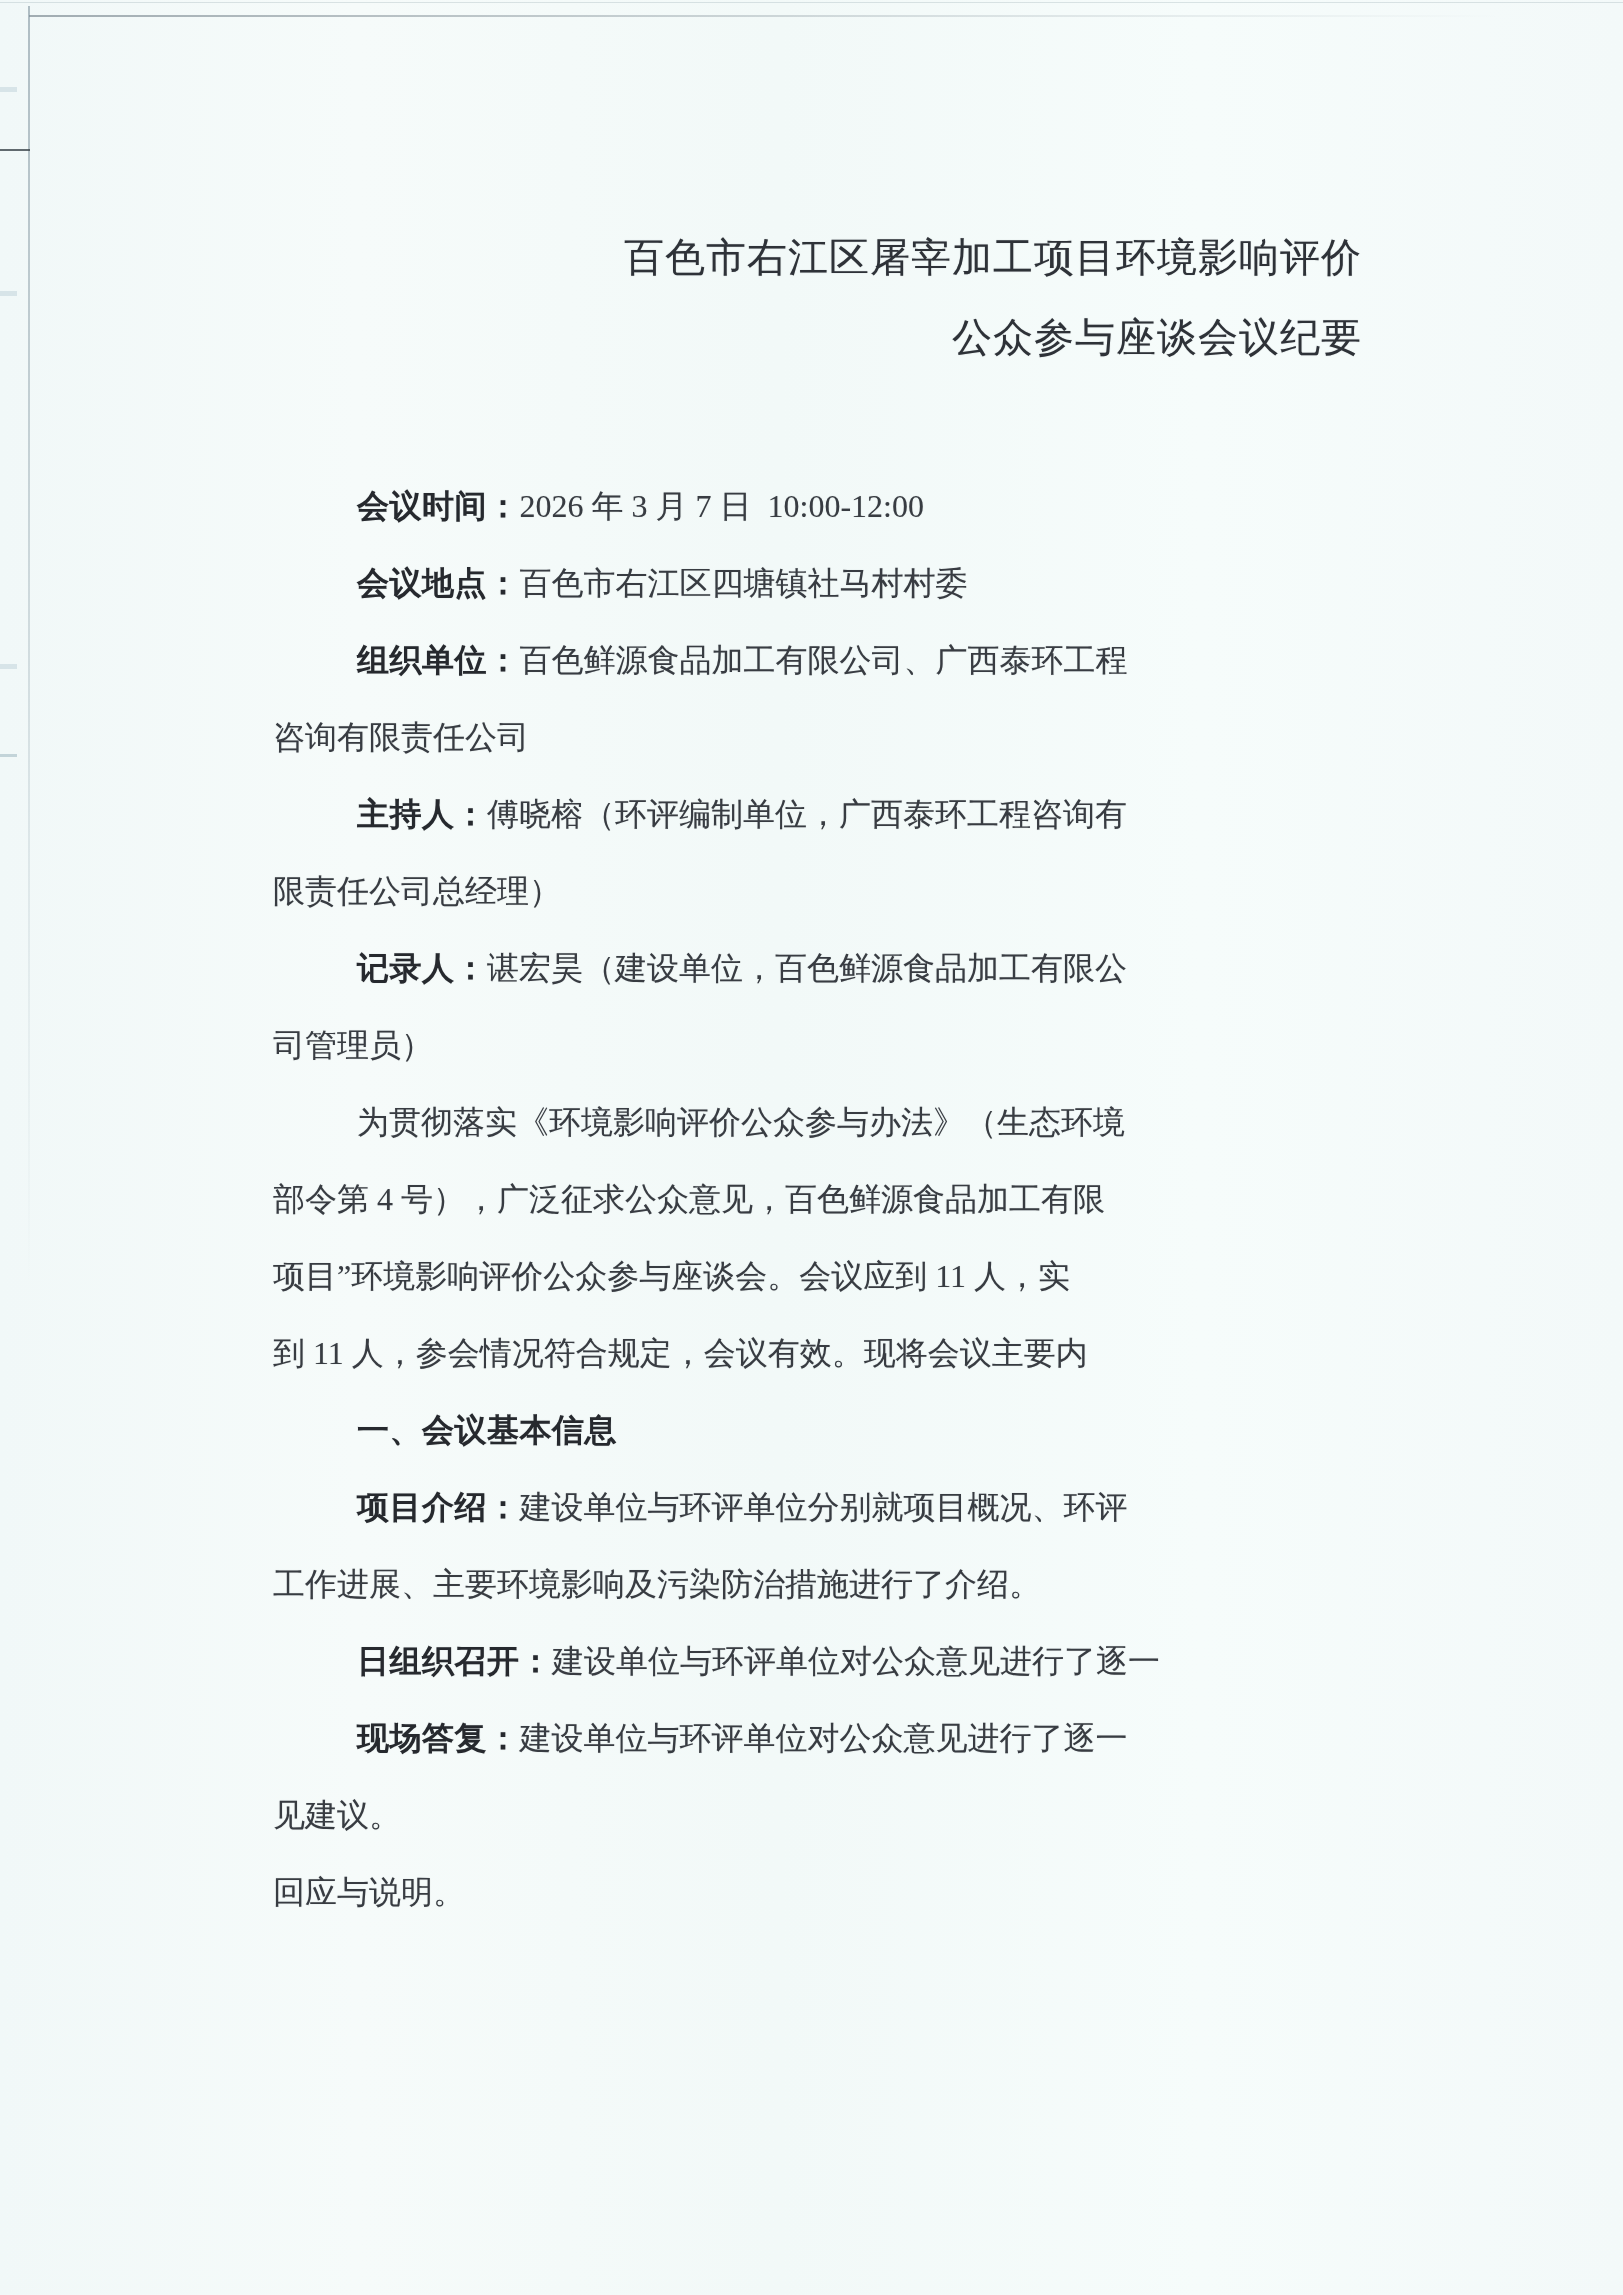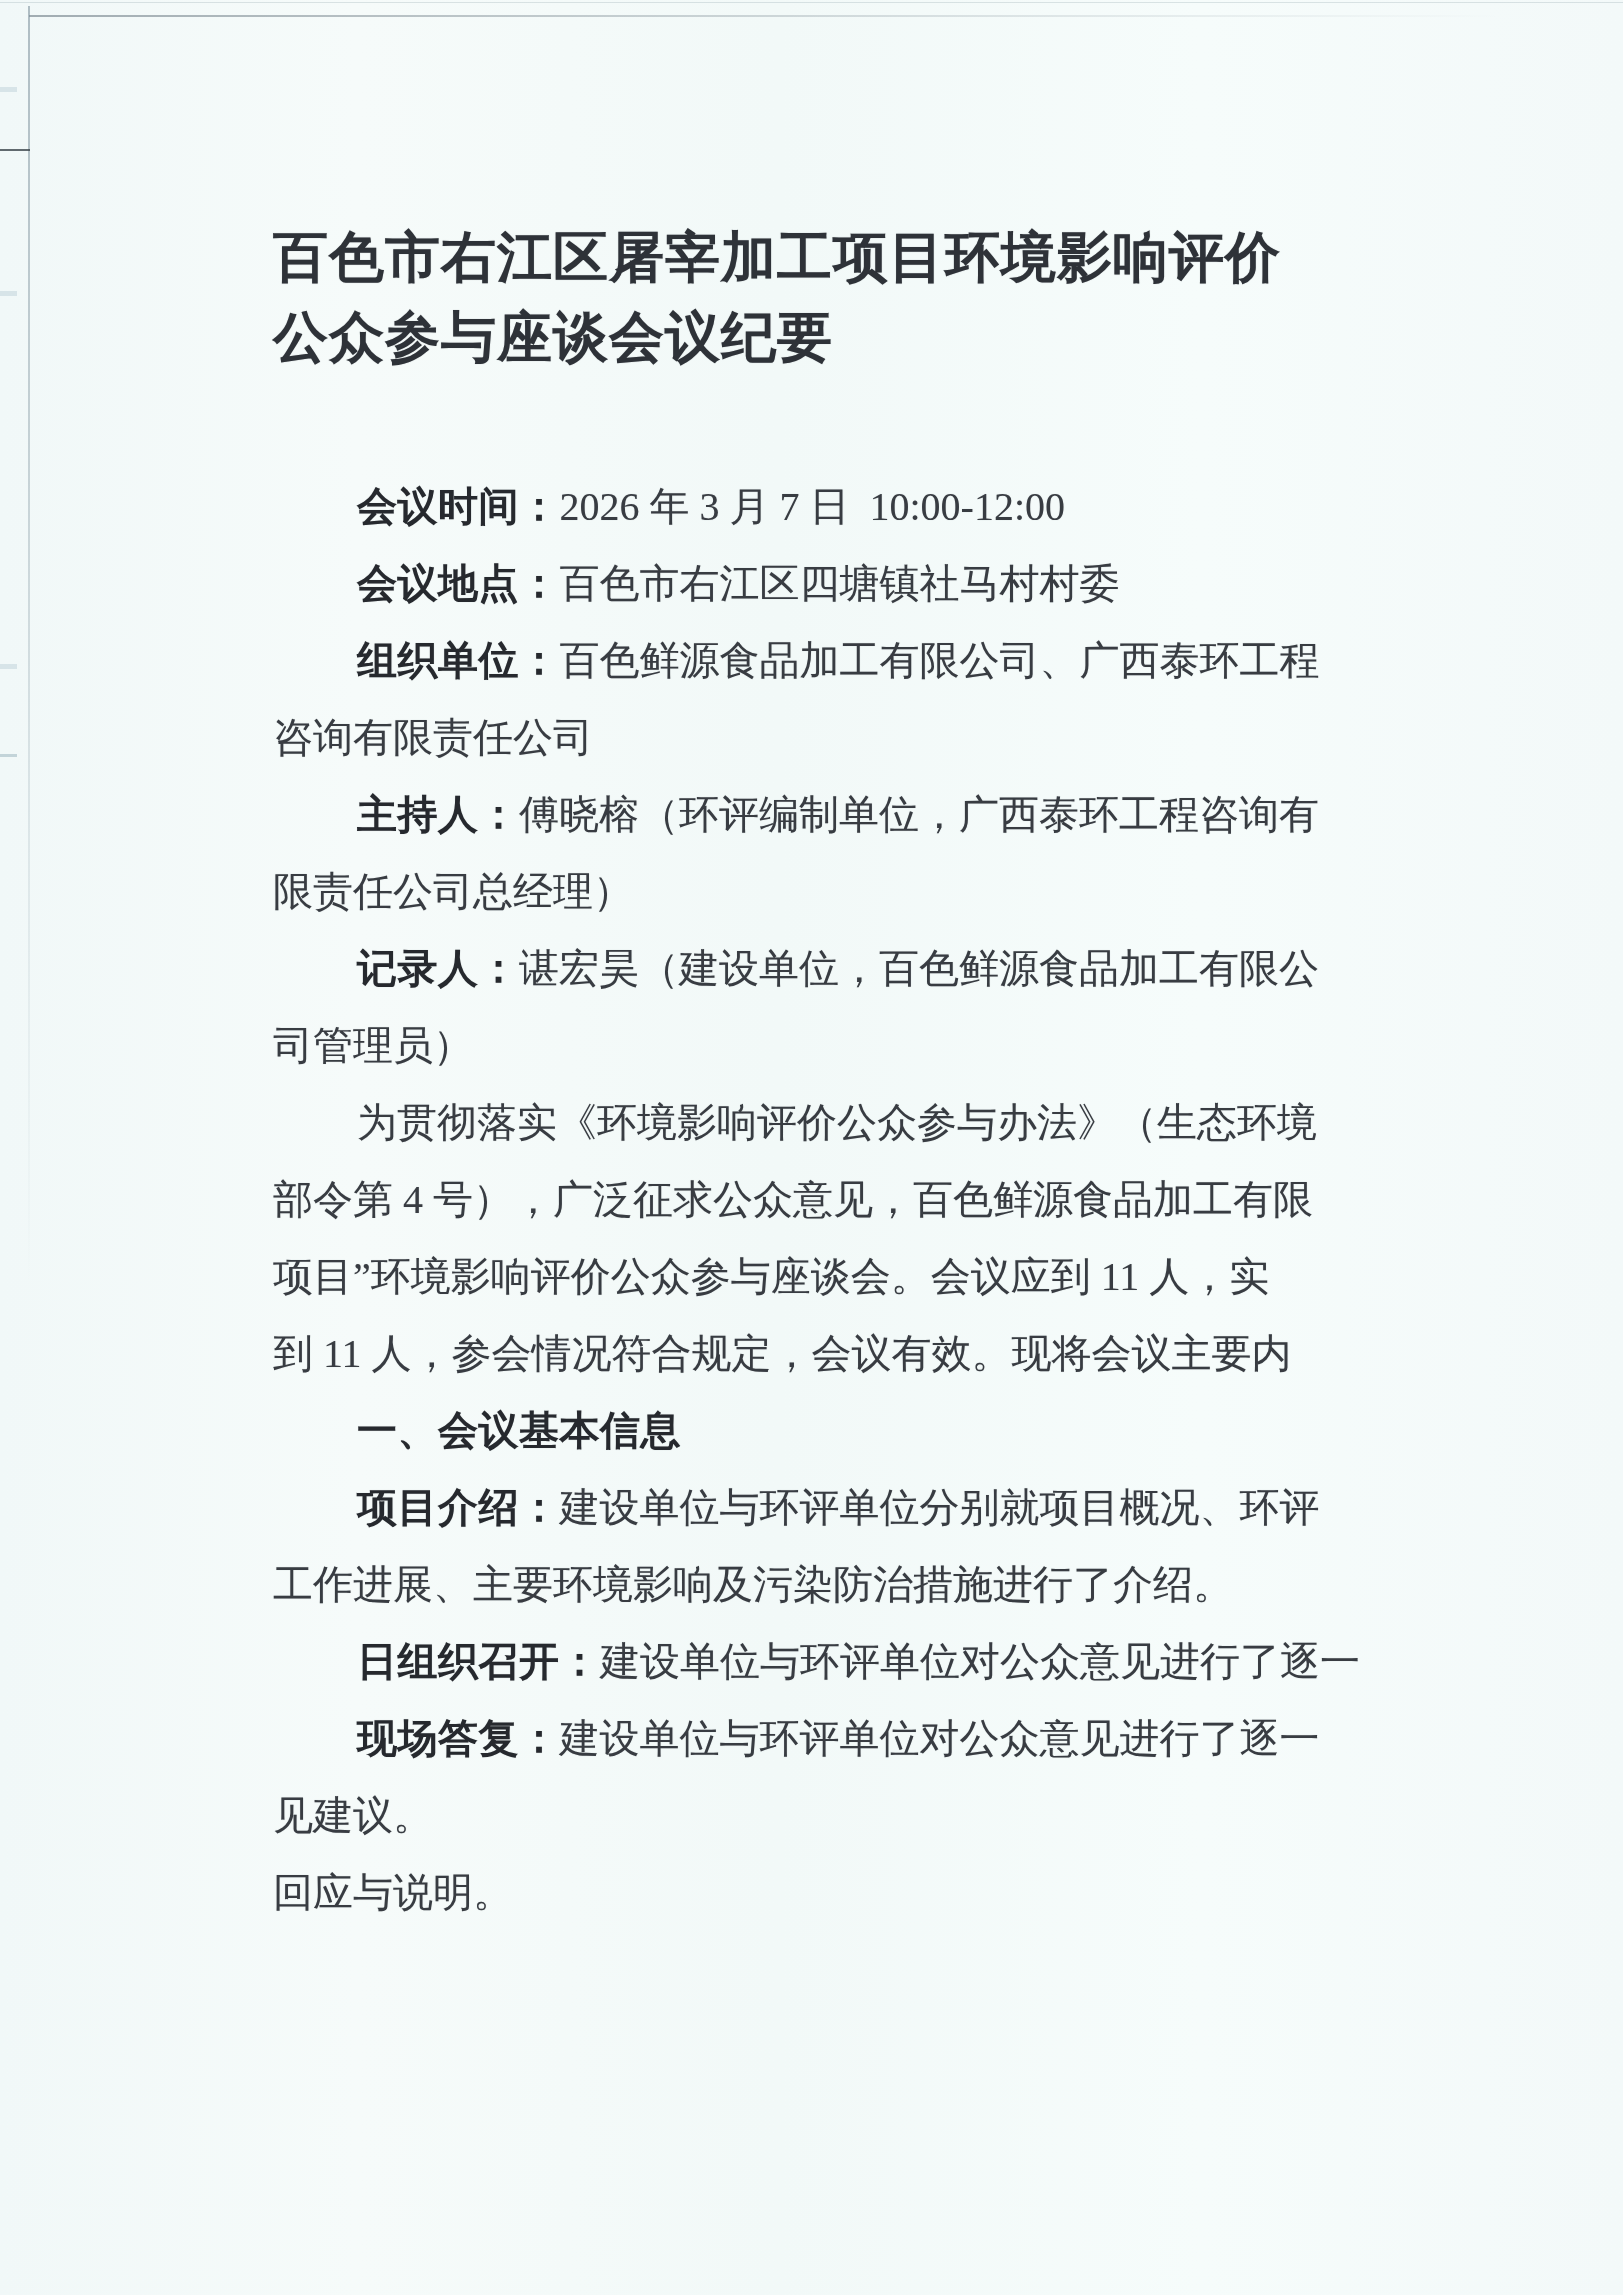--- a/index.html
+++ b/index.html
@@ -61,31 +61,31 @@
   .tick-faint.t3 { top: 664px; }
   .tick-faint.t4 { top: 754px; height: 3.1px; background: rgba(150,175,185,.5); }
   
   .content {
     position: absolute;
     left: 273px; top: 0;
     width: 1089px;
   }
   .title-block {
     margin-top: 218px;
-    text-align: left;
-    font-size: 55px;
+    text-align: right;
+    font-size: 40px;
     line-height: 80px;
-    font-weight: 700;
+    font-weight: 400;
     letter-spacing: 1px;
     color: var(--title-ink, #2e3238);
     text-shadow: 0 0 1px rgba(46,50,56,.35);
   }
   .body-block {
     margin-top: 90px;
-    font-size: 40px;
+    font-size: 32px;
     line-height: 77px;
     color: var(--ink, #383c42);
     text-shadow: 0 0 1px rgba(70,75,82,.28);
   }
   .line { white-space: pre; }
   .line.indent { text-indent: 84px; }
   .seg.bold {
     font-weight: 700;
     color: #26292e;
     font-family: "Liberation Sans", "DejaVu Sans", sans-serif;

